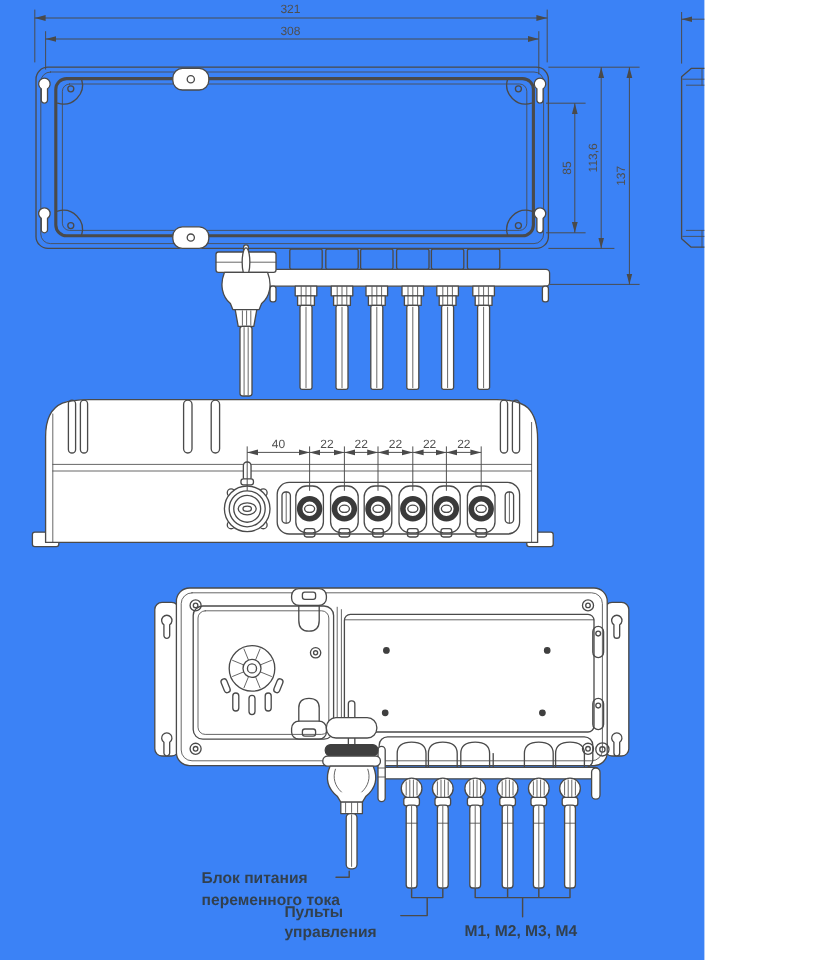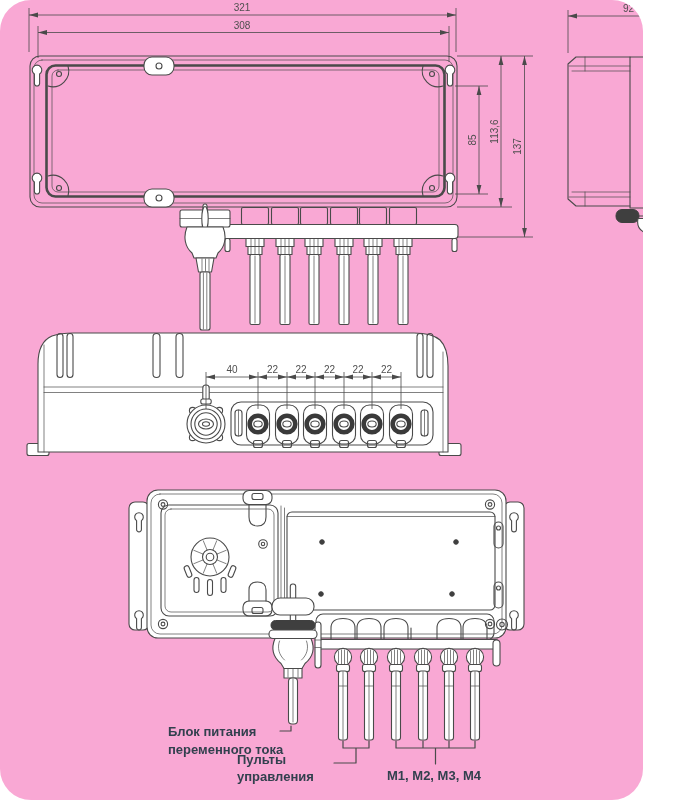--- a/index.html
+++ b/index.html
@@ -1,21 +1,21 @@
 <!DOCTYPE html>
 <html style="--line-color: #4a4a4a; --dim-color: #4f4f4f; --label-color: #32404e;"><head>
 <meta charset="utf-8">
 <style>
   :root{
     --line-color:#4a4a4a;
     --dim-color:#4f4f4f;
     --label-color:#32404e;
   }
   html,body{margin:0;padding:0;background:#fff;}
-  .page{width:643px;height:800px;background:#f9a8d4;overflow:hidden;border-radius:31px;}
+  .page{width:587px;height:800px;background:#3b82f6;overflow:hidden;}
   svg{display:block;}
   .ln{fill:none;stroke:var(--line-color);stroke-width:1.1;stroke-linecap:round;stroke-linejoin:round;}
   .lnf{fill:#fff;stroke:var(--line-color);stroke-width:1.1;stroke-linecap:round;stroke-linejoin:round;}
   .thin{stroke-width:0.7;}
   .thick{stroke-width:2.6;}
   .dark{fill:#3f3f3f;stroke:#3f3f3f;stroke-width:1;}
   .dim{fill:none;stroke:var(--line-color);stroke-width:0.8;}
   .ldr{fill:none;stroke:var(--line-color);stroke-width:1.2;stroke-linecap:round;stroke-linejoin:round;}
   .dimtext{fill:var(--dim-color);font:10px "Liberation Sans","DejaVu Sans",sans-serif;}
   .lbl{fill:var(--label-color);font:700 13px "Liberation Sans","DejaVu Sans",sans-serif;}

